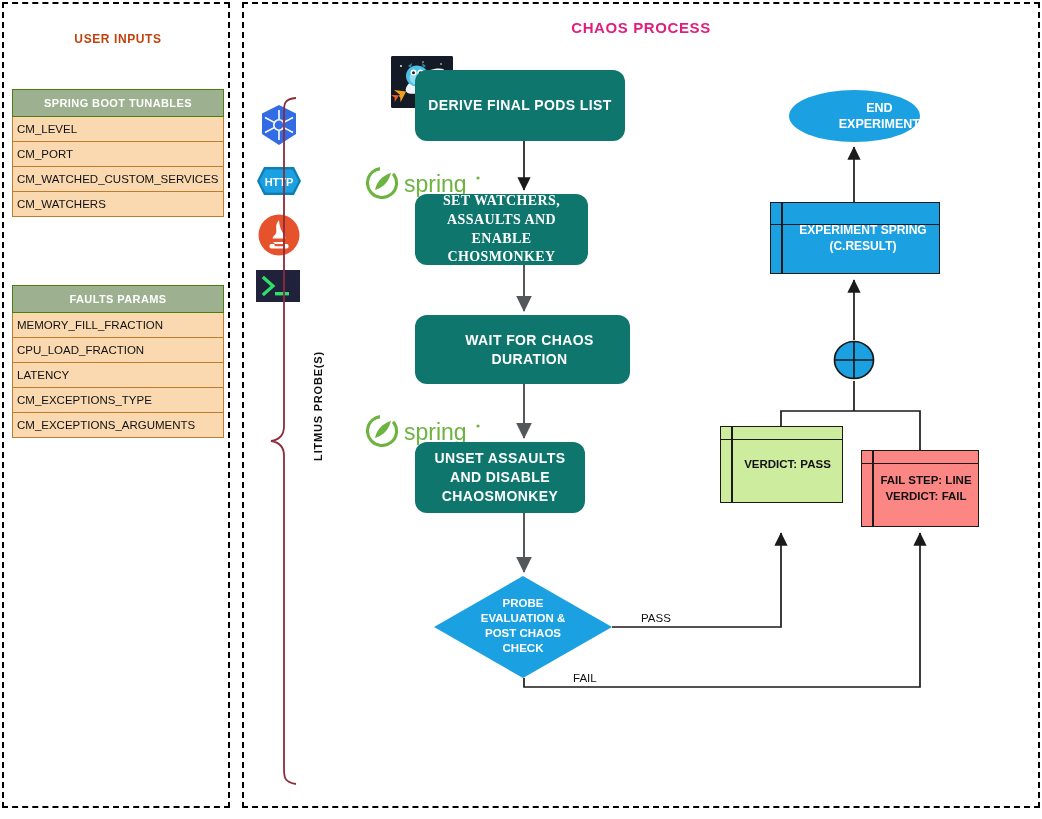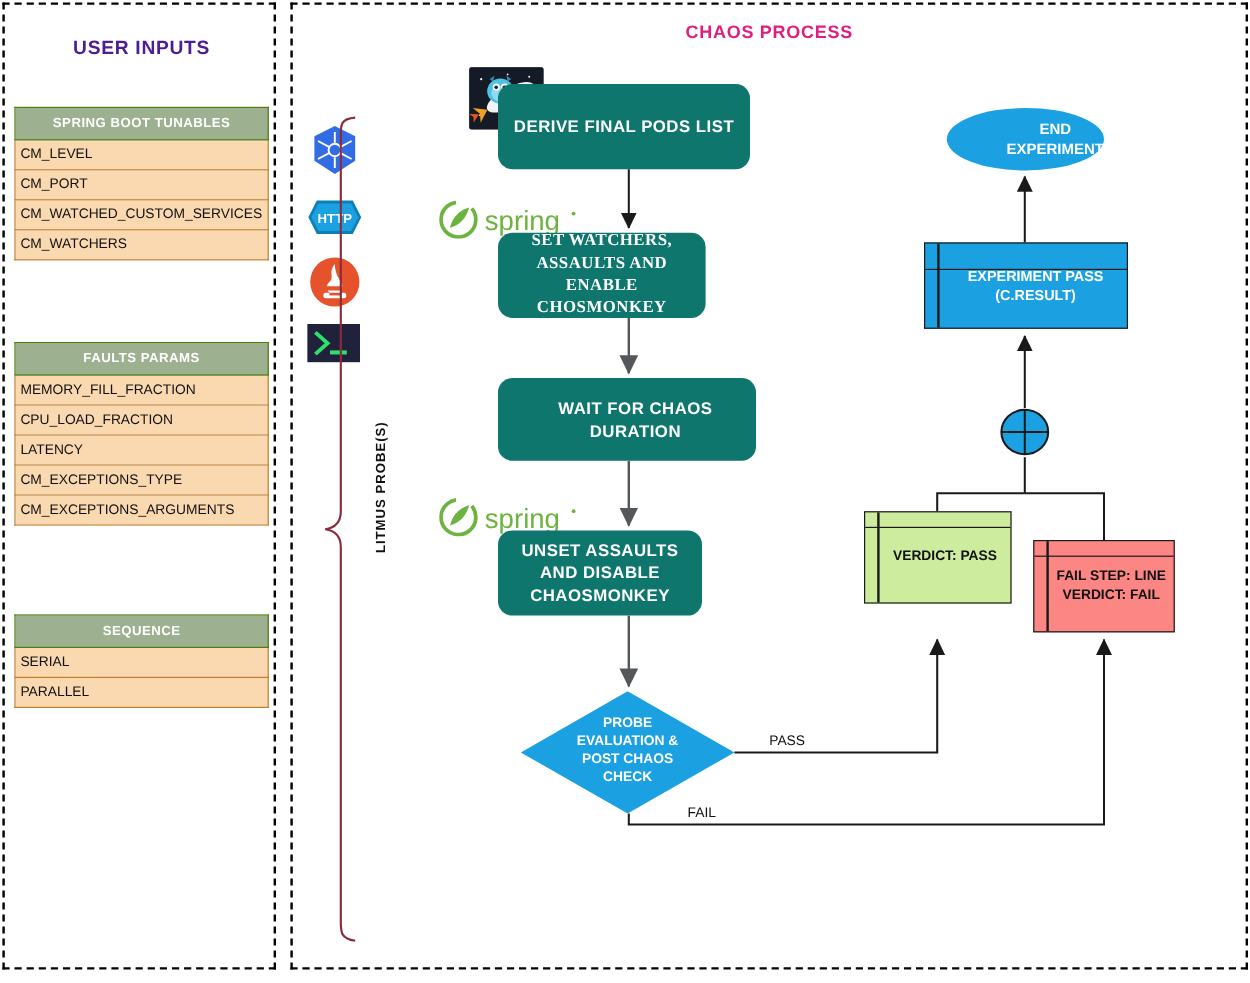--- a/index.html
+++ b/index.html
@@ -3,21 +3,21 @@
 <meta charset="utf-8">
 <style>
   html,body{margin:0;padding:0;background:#ffffff;}
   body{width:1042px;height:819px;position:relative;overflow:hidden;
        font-family:"Liberation Sans", sans-serif;}
   .panel{position:absolute;border:2px dashed #000;background:#fff;box-sizing:border-box;}
   #left-panel{left:2px;top:2px;width:228px;height:806px;}
   #right-panel{left:242px;top:2px;width:798px;height:806px;}
 
   .panel-title{position:absolute;text-align:center;font-weight:bold;letter-spacing:.6px;}
-  #user-inputs-title{left:0;top:28px;width:228px;font-size:16px;color:#4c1d95;}
+  #user-inputs-title{left:0;top:28px;width:228px;font-size:12px;color:#c2410c;}
   #chaos-title{left:0;top:19px;width:798px;font-size:15px;color:#E01E7E;}
 
   table.ui-table{position:absolute;border-collapse:collapse;width:212px;left:8px;
                  table-layout:fixed;}
   table.ui-table th{background:#9DB08F;color:#fff;font-size:11px;font-weight:bold;
                     height:24px;letter-spacing:.4px;text-align:center;border:1px solid #4d7c0f;}
   table.ui-table td{background:#FBD9B0;color:#111;font-size:11.5px;height:22px;
                     padding-left:4px;border:1px solid #C07C2A;white-space:nowrap;overflow:hidden;}
   #tbl-tunables{top:85px;}
   #tbl-faults{top:281px;}
@@ -130,35 +130,20 @@
         </tr>
       <tr>
           <td>CM_EXCEPTIONS_TYPE</td>
         </tr>
       <tr>
           <td>CM_EXCEPTIONS_ARGUMENTS</td>
         </tr>
     </tbody>
   </table>
 
-  <table class="ui-table" id="tbl-sequence">
-    <thead>
-        <tr>
-          <th>SEQUENCE</th>
-        </tr>
-      </thead>
-    <tbody>
-      <tr>
-          <td>SERIAL</td>
-        </tr>
-      <tr>
-          <td>PARALLEL</td>
-        </tr>
-    </tbody>
-  </table>
 </div>
 
 <div class="panel" id="right-panel"></div>
 
 <div class="panel-title" id="chaos-title" style="left:242px;">CHAOS PROCESS</div>
 
 <div class="icon" id="icon-k8s">
   <svg viewBox="0 0 42 42" width="42" height="42">
     <polygon points="21,1 38,9.5 38,30 21,41 4,30 4,9.5" fill="#326CE5"></polygon>
     <g fill="#fff" stroke="#fff" stroke-width="1.6">
@@ -329,21 +314,21 @@
       <div>VERDICT: FAIL</div>
     </div>
   </div>
 </div>
 
 <div class="note" id="note-state">
   <div class="tstrip"></div>
   <div class="lstrip"></div>
   <div class="ntext">
     <div>
-      <div>EXPERIMENT PASS</div>
+      <div>EXPERIMENT SPRING</div>
       <div>(C.RESULT)</div>
     </div>
   </div>
 </div>
 
 <div id="oval-end">
   <div>
     <div>END</div>
     <div>EXPERIMENT</div>
   </div>

